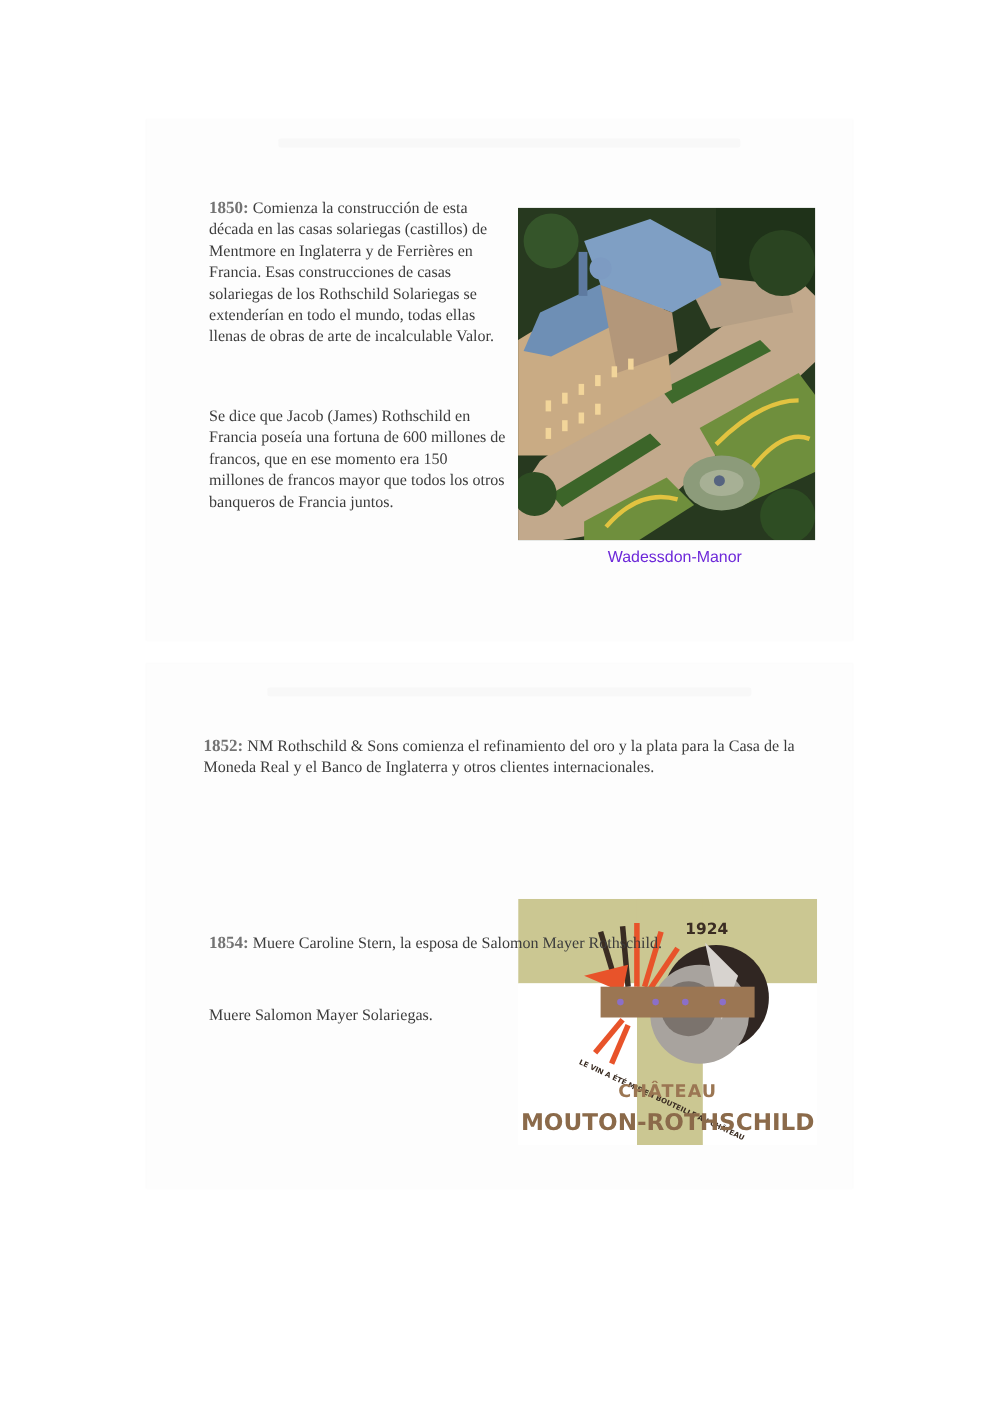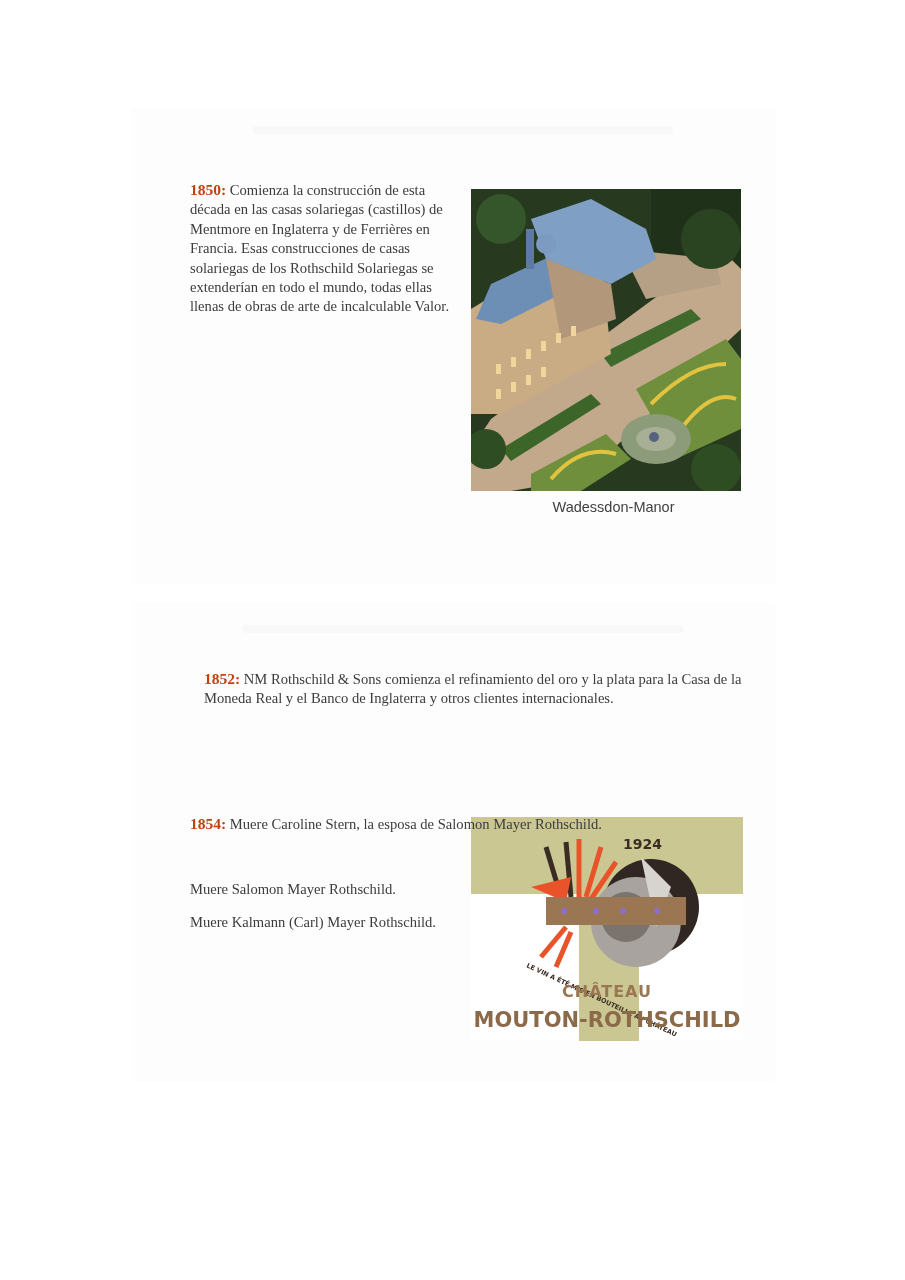--- a/index.html
+++ b/index.html
@@ -15,51 +15,52 @@
     #slide1 { top: 108px; height: 475px; }
     #slide2 { top: 603px; height: 478px; }
     .faint-title {
       position: absolute; height: 8px; background: #f8f8f8; border-radius: 2px;
     }
     .para {
       position: absolute; margin: 0;
       font-family: "Liberation Serif", "DejaVu Serif", serif;
       font-size: 14.6px; line-height: 19.4px; color: #3c3c3c;
     }
-    .year { font-weight: bold; color: #c2410c; font-size: 15.5px; }
+    .year { font-weight: bold; color: #737373; font-size: 15.5px; }
     #p1850 { left: 57px; top: 72px; width: 270px; }
     #p-jacob { left: 57px; top: 262px; width: 270px; }
     .photo {
       position: absolute; left: 338px; top: 81px; width: 270px; height: 302px;
       overflow: hidden; background: #2c3f26;
     }
     .caption {
       position: absolute; left: 338px; top: 391px; width: 285px; text-align: center;
-      font-family: "Liberation Sans", "DejaVu Sans", sans-serif; font-size: 14.5px; color: #404040;
+      font-family: "Liberation Sans", "DejaVu Sans", sans-serif; font-size: 14.5px; color: #6d28d9;
     }
-    #p1852 { left: 71px; top: 66px; width: 540px; }
+    #p1852 { left: 52px; top: 66px; width: 540px; }
     #p1853 { left: 57px; top: 136px; width: 540px; }
     .poster {
       position: absolute; left: 338px; top: 214px; width: 272px; height: 224px;
       overflow: hidden;
     }
-    .line { position: absolute; left: 57px; white-space: nowrap; z-index: 2; }
+    .line { position: absolute; left: 57px; white-space: nowrap; z-index: 2; margin-top: 34px; }
     #l1854 { top: 211px; }
     #l1855 { top: 244px; }
     #lsal { top: 277px; }
     #lkal { top: 310px; }
   </style>
 </head>
 <body>
 
 <div class="slide" id="slide1">
   <div class="faint-title" style="left:120px;top:18px;width:420px;"></div>
 
   <p class="para" id="p1850"><span class="year">1850:</span><span> Comienza la construcción de esta década en las casas solariegas (castillos) de Mentmore en Inglaterra y de Ferrières en Francia. Esas construcciones de casas solariegas de los Rothschild Solariegas se extenderían en todo el mundo, todas ellas llenas de obras de arte de incalculable Valor.</span></p>
 
+  <p class="para" id="p-jacob">Se dice que Jacob (James) Rothschild en Francia poseía una fortuna de 600 millones de francos, que en ese momento era 150 millones de francos mayor que todos los otros banqueros de Francia juntos.</p>
 
   <div class="photo">
     <svg width="270" height="302" viewBox="0 0 270 302">
       <rect width="270" height="302" fill="#27391f"></rect>
       <rect x="180" y="0" width="90" height="120" fill="#1f3219"></rect>
 
       <polygon points="20,230 250,60 270,80 270,140 110,290 40,302 0,302 0,260" fill="#c2a98c"></polygon>
       <polygon points="150,60 245,70 250,95 175,110" fill="#b59f85"></polygon>
 
       <polygon points="130,165 220,120 230,130 140,178" fill="#3f6a2c"></polygon>
@@ -141,15 +142,14 @@
           <circle cx="186" cy="94" r="3"></circle>
       </g>
       <text x="152" y="32" font-family="DejaVu Sans, sans-serif" font-size="14" font-weight="bold" fill="#3a2c22">1924</text>
       <text x="55" y="150" font-family="DejaVu Sans, sans-serif" font-size="6.5" font-weight="bold" fill="#3a2c22" transform="rotate(25 55 150)">LE VIN A ÉTÉ MIS EN BOUTEILLE AU CHÂTEAU</text>
       <text x="136" y="180" text-anchor="middle" font-family="DejaVu Sans, sans-serif" font-size="16" font-weight="bold" fill="#9b7653" letter-spacing="1">CHÂTEAU</text>
       <text x="136" y="210" text-anchor="middle" font-family="DejaVu Sans, sans-serif" font-size="21" font-weight="bold" fill="#8b6a4a">MOUTON-ROTHSCHILD</text>
     </svg>
   </div>
 
   <div class="para line" id="l1854"><span class="year">1854:</span><span> Muere Caroline Stern, la esposa de Salomon Mayer Rothschild.</span></div>
-  <div class="para line" id="lsal">Muere Salomon Mayer Rothschild.</div>
-  <div class="para line" id="lkal">Muere Kalmann (Carl) Mayer Rothschild.</div>
+  <div class="para line" id="lsal">Muere Salomon Mayer Solariegas.</div>
 </div>
 
 </body></html>

